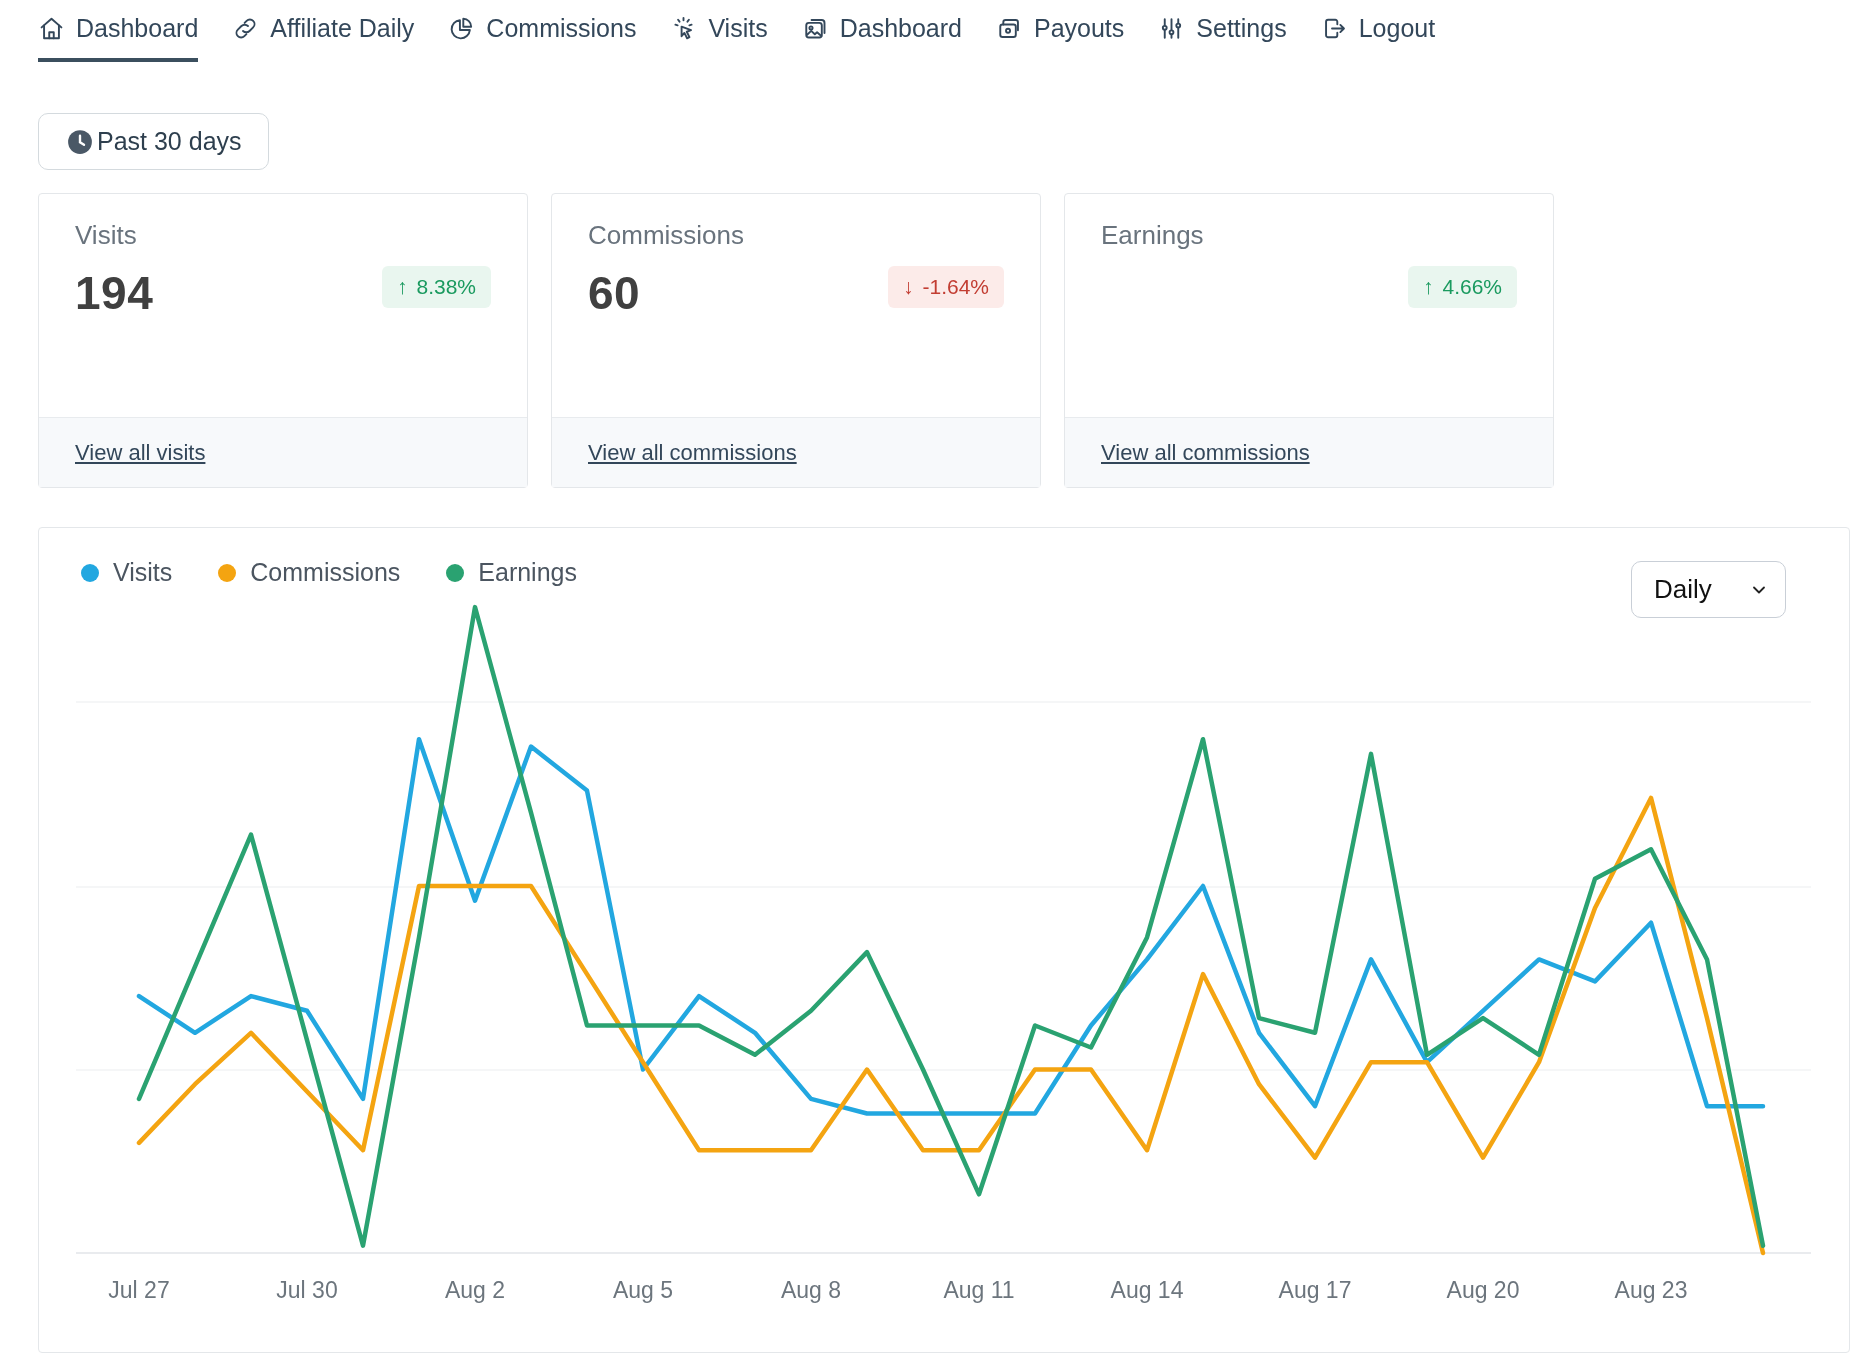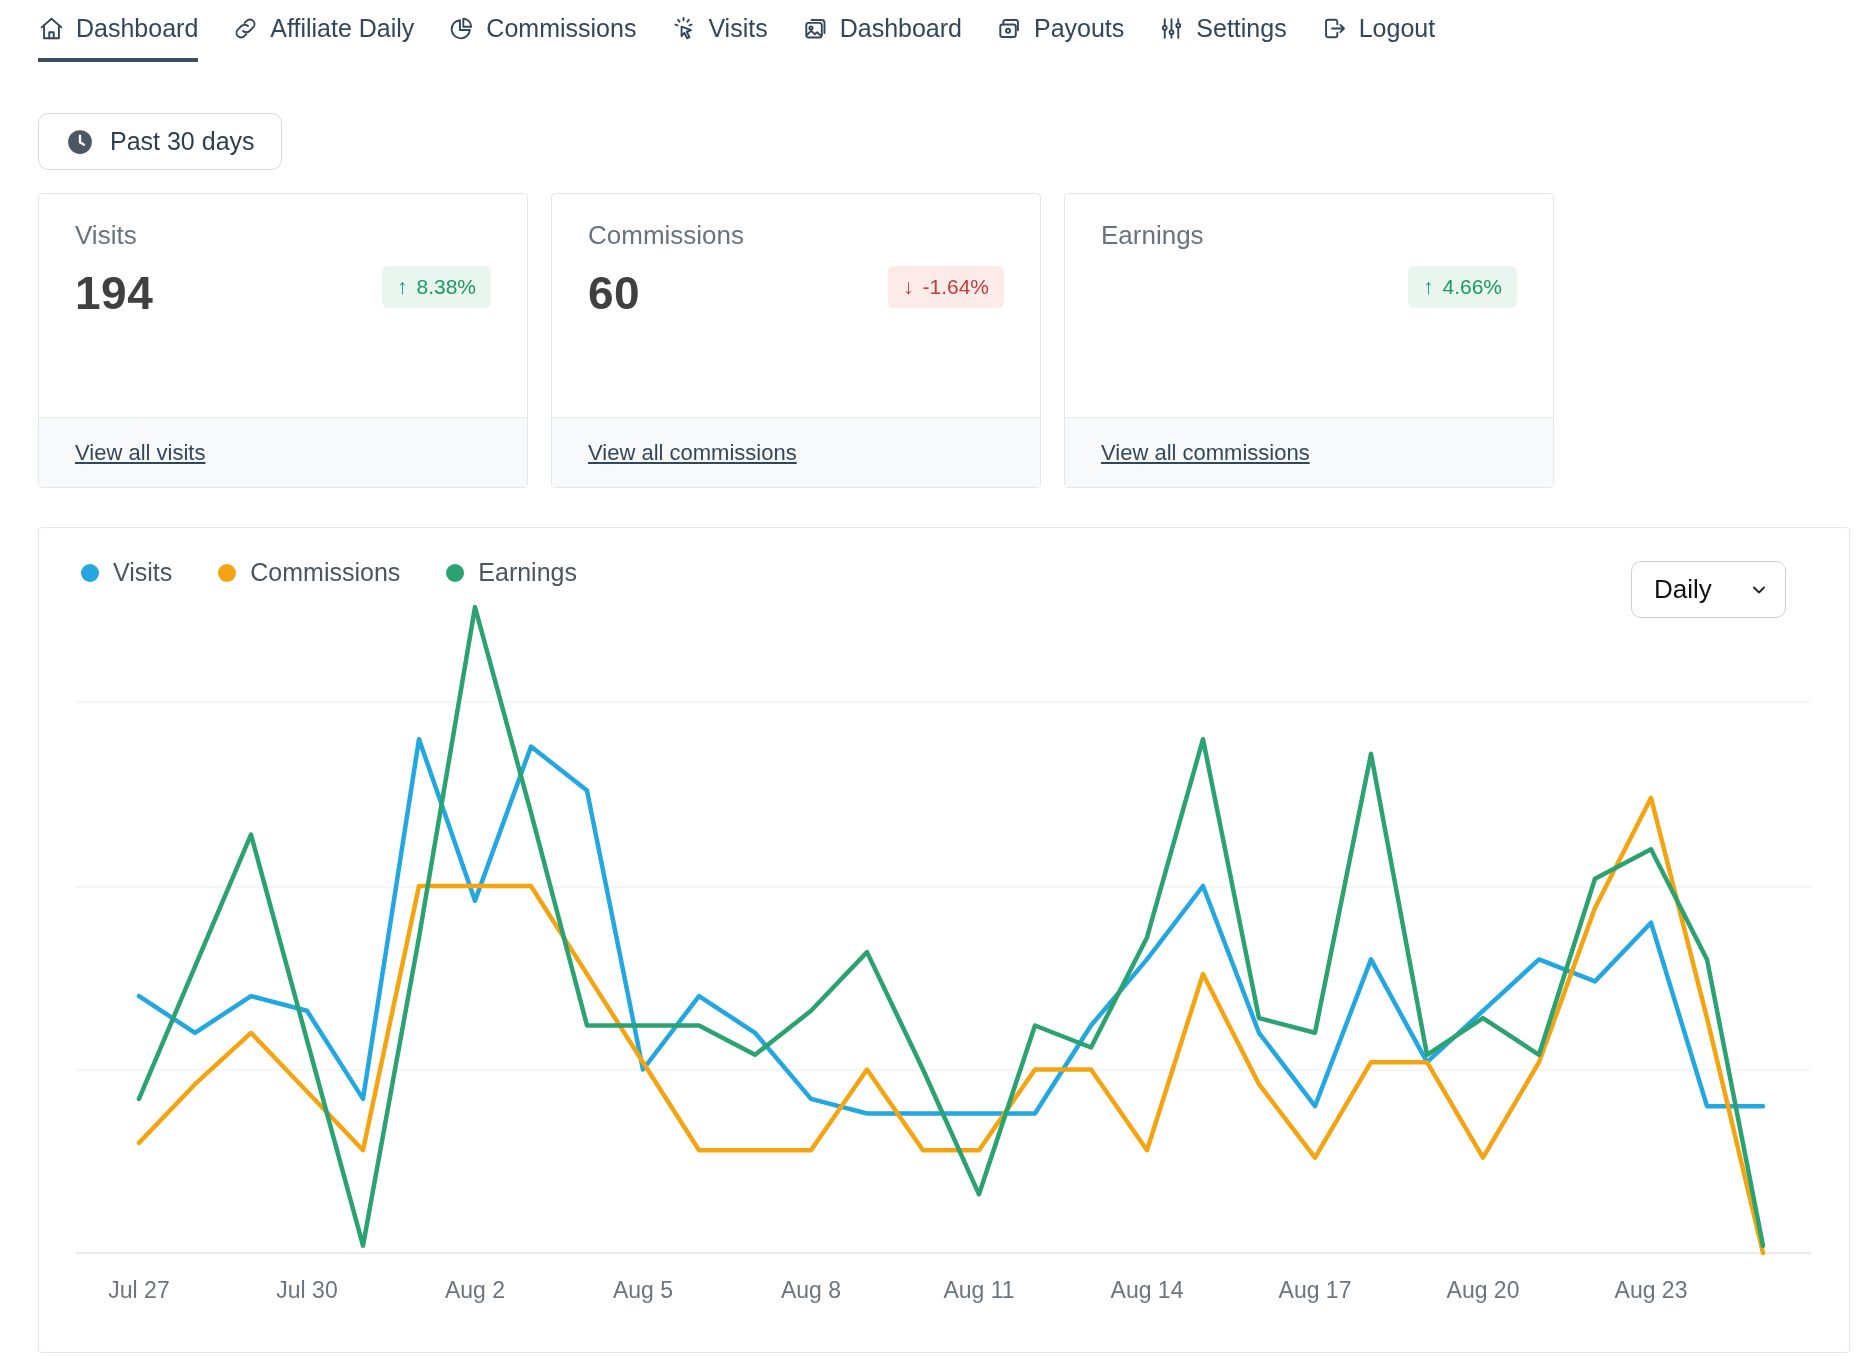--- a/index.html
+++ b/index.html
@@ -11,21 +11,21 @@
   .nav-item{display:flex;align-items:center;gap:11px;font-size:25px;color:#33475a;
             padding-bottom:15px;border-bottom:4px solid transparent;cursor:pointer;white-space:nowrap;}
   .nav-item.active{border-bottom-color:#3b4f5e;}
   .nav-item .ico{width:27px;height:27px;display:inline-flex;}
   .nav-item .ico svg{width:27px;height:27px;stroke:#33475a;fill:none;stroke-width:1.7;
                      stroke-linecap:round;stroke-linejoin:round;}
 
   
   .filter{position:absolute;top:113px;left:38px;display:inline-flex;align-items:stretch;
           border:1.5px solid #d4dade;border-radius:10px;height:55px;background:#fff;}
-  .filter-cell{display:flex;align-items:center;gap:15px;padding:0 26px;font-size:25px;color:#2e3f4e;cursor:pointer;}
+  .filter-cell{display:flex;align-items:center;gap:2px;padding:0 26px;font-size:25px;color:#2e3f4e;cursor:pointer;}
   .filter-cell + .filter-cell{border-left:1.5px solid #d4dade;}
   .clock{width:30px;height:30px;display:inline-flex;}
 
   
   .cards{position:absolute;top:193px;left:38px;display:flex;gap:23px;}
   .card{position:relative;width:490px;height:295px;border:1px solid #e4e7ea;border-radius:4px;background:#fff;box-sizing:border-box;}
   .card-title{position:absolute;top:26px;left:36px;font-size:26px;color:#69737d;}
   .card-value{position:absolute;top:72px;left:36px;font-size:46px;font-weight:700;color:#404040;letter-spacing:.5px;}
   .badge{position:absolute;top:72px;right:36px;display:flex;align-items:center;gap:9px;
          padding:9px 15px;border-radius:6px;font-size:21px;}

